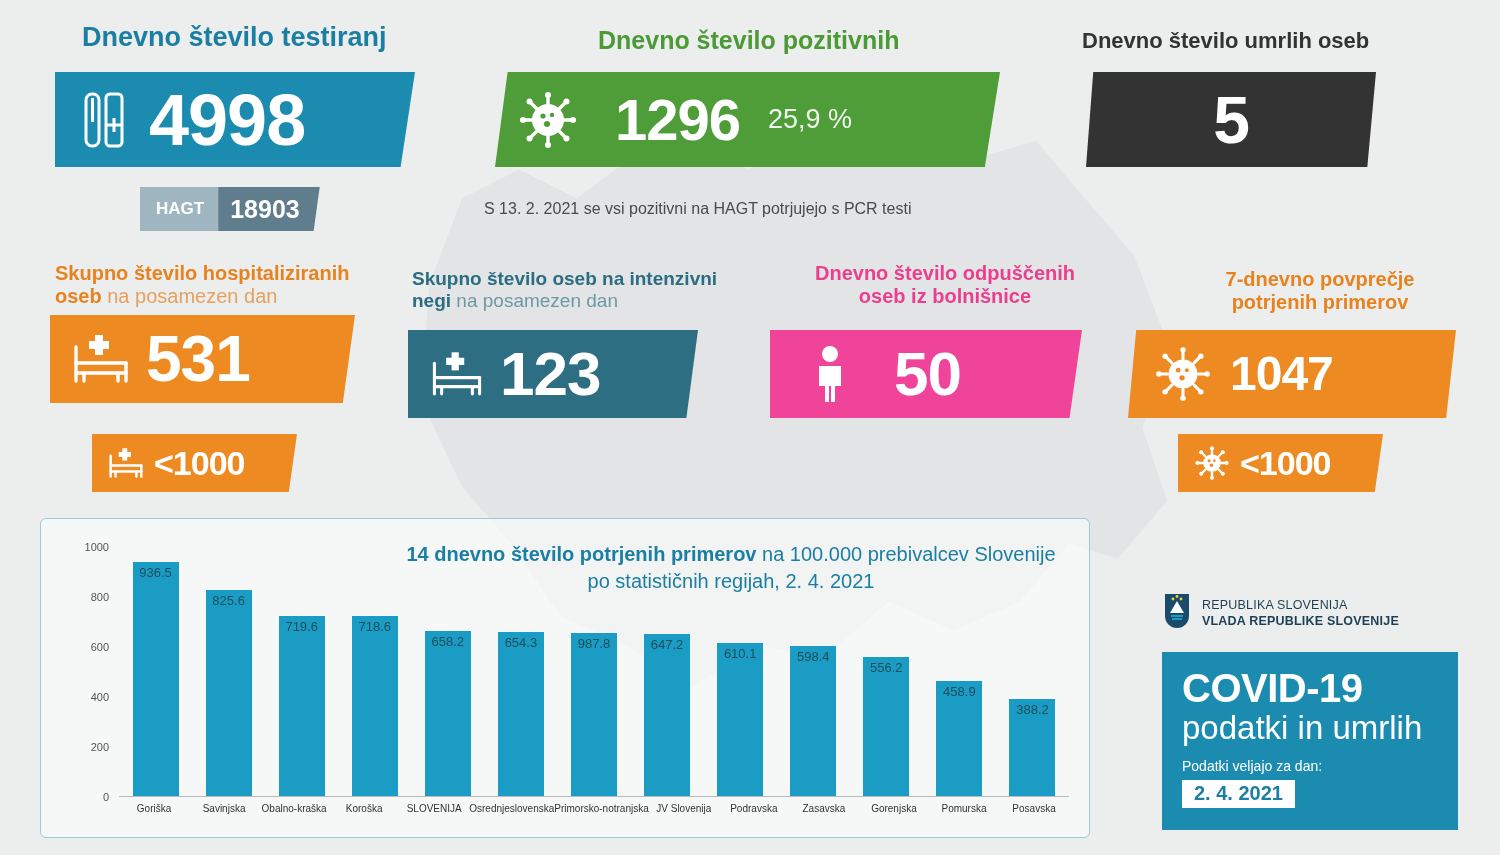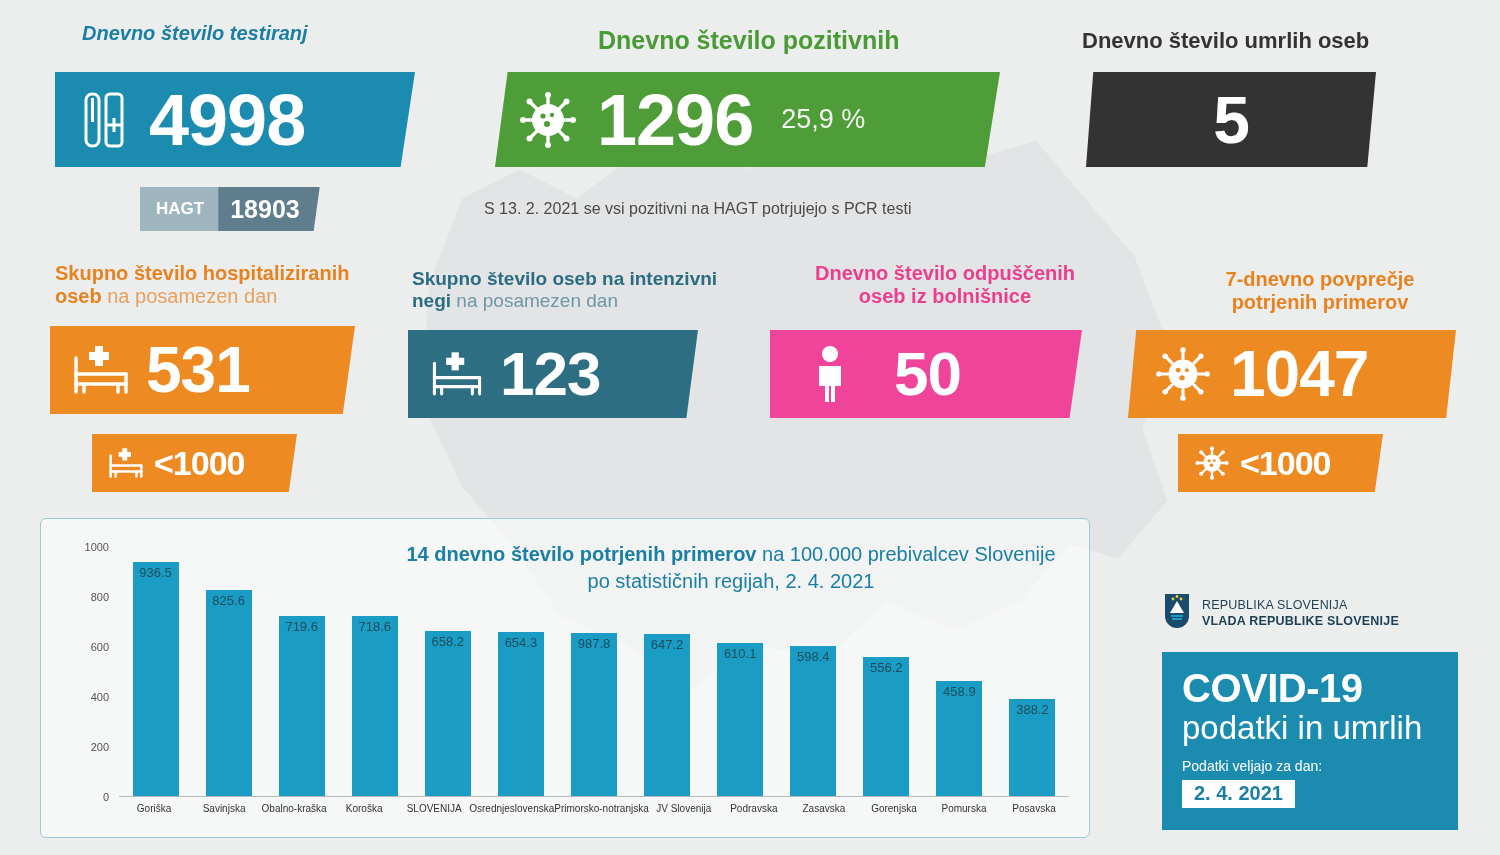--- a/index.html
+++ b/index.html
@@ -244,21 +244,21 @@
     font-size: 16px;
   }
 </style>
 </head>
 <body>
 
 <div class="bg-map"></div>
 
 <div class="wrap">
 
-  <div class="head c-blue" style="left:82px; top:22px; font-size:20px;font-style:italic;">Dnevno število testiranj</div>
+  <div class="head c-blue" style="left:82px; top:22px; font-size:27px;">Dnevno število testiranj</div>
 
   <div class="banner bg-blue shape-right" style="left:55px; top:72px; width:360px; height:95px; padding-left:18px;">
     <span style="width:62px;height:70px;display:flex;align-items:center;justify-content:center;">
       <svg width="52" height="64" viewBox="0 0 52 64" fill="none">
         <rect x="8" y="6" width="13" height="52" rx="6" stroke="#fff" stroke-width="3"></rect>
         <line x1="14.5" y1="10" x2="14.5" y2="34" stroke="#fff" stroke-width="3"></line>
         <rect x="28" y="6" width="16" height="52" rx="4" stroke="#fff" stroke-width="3"></rect>
         <line x1="36" y1="30" x2="36" y2="44" stroke="#fff" stroke-width="3"></line>
         <line x1="29" y1="37" x2="43" y2="37" stroke="#fff" stroke-width="3"></line>
       </svg>
@@ -295,38 +295,38 @@
             <circle cx="29" cy="54" r="3"></circle>
           <circle cx="4" cy="29" r="3"></circle>
             <circle cx="54" cy="29" r="3"></circle>
           <circle cx="10.5" cy="10.5" r="3"></circle>
             <circle cx="47.5" cy="47.5" r="3"></circle>
           <circle cx="10.5" cy="47.5" r="3"></circle>
             <circle cx="47.5" cy="10.5" r="3"></circle>
         </g>
       </svg>
     </span>
-    <span class="num" style="font-size:72px; margin-left:18px;">1296</span>
+    <span class="num" style="font-size:58px; margin-left:36px;">1296</span>
     <span style="font-size:27px; margin-left:28px; opacity:.92;">25,9 %</span>
   </div>
 
   <div class="note" style="left:484px; top:200px;">S 13. 2. 2021 se vsi pozitivni na HAGT potrjujejo s PCR testi</div>
 
   <div class="head c-dark" style="left:1082px; top:28px; font-size:22px;">Dnevno število umrlih oseb</div>
 
   <div class="banner bg-dark shape-both" style="left:1086px; top:72px; width:290px; height:95px; justify-content:center;">
     <span class="num" style="font-size:66px;">5</span>
   </div>
 
   <div class="head c-orange" style="left:55px; top:262px; font-size:20px; width:330px;">
     <span>Skupno število hospitaliziranih oseb</span>
     <span class="light" style="color:#e8a05e;">na posamezen dan</span>
   </div>
 
-  <div class="banner bg-orange shape-right" style="left:50px; top:326px; width:305px; height:88px; padding-left:18px;">
+  <div class="banner bg-orange shape-right" style="left:50px; top:315px; width:305px; height:88px; padding-left:18px;">
     <span style="width:66px;height:60px;display:flex;align-items:center;justify-content:center;">
       <svg width="62" height="52" viewBox="0 0 62 52">
         <g fill="#fff">
           <rect x="25" y="2" width="8" height="20"></rect>
             <rect x="19" y="8" width="20" height="8"></rect>
         </g>
         <g stroke="#fff" stroke-width="3.4" fill="none" stroke-linecap="round">
           <line x1="6" y1="14" x2="6" y2="48"></line>
           <line x1="6" y1="30" x2="56" y2="30"></line>
           <line x1="6" y1="40" x2="56" y2="40"></line>
@@ -420,21 +420,21 @@
             <circle cx="29" cy="54" r="2.8"></circle>
           <circle cx="4" cy="29" r="2.8"></circle>
             <circle cx="54" cy="29" r="2.8"></circle>
           <circle cx="10.5" cy="10.5" r="2.8"></circle>
             <circle cx="47.5" cy="47.5" r="2.8"></circle>
           <circle cx="10.5" cy="47.5" r="2.8"></circle>
             <circle cx="47.5" cy="10.5" r="2.8"></circle>
         </g>
       </svg>
     </span>
-    <span class="num" style="font-size:64px; margin-left:16px;text-align:center;">1047</span>
+    <span class="num" style="font-size:48px; margin-left:16px;text-align:center;">1047</span>
   </div>
 
   <div class="banner bg-orange shape-right" style="left:1178px; top:434px; width:205px; height:58px; padding-left:14px;">
     <span style="width:40px;height:38px;display:flex;align-items:center;justify-content:center;">
       <svg width="34" height="34" viewBox="0 0 58 58">
         <circle cx="29" cy="29" r="15" fill="#fff"></circle>
         <circle cx="24" cy="25" r="2.6" fill="#ed8b22"></circle>
         <circle cx="33" cy="25" r="2.2" fill="#ed8b22"></circle>
         <circle cx="28" cy="33" r="3" fill="#ed8b22"></circle>
         <g stroke="#fff" stroke-width="4" stroke-linecap="round">

